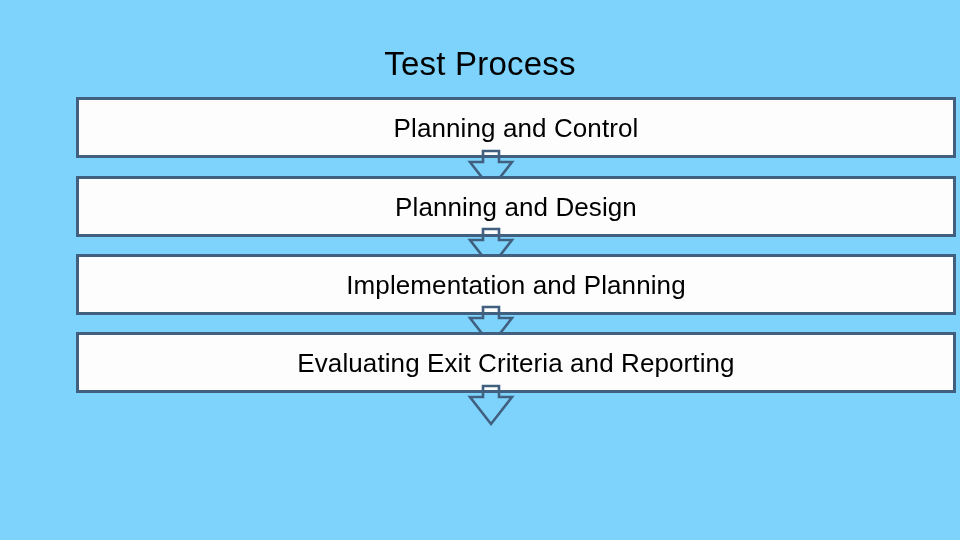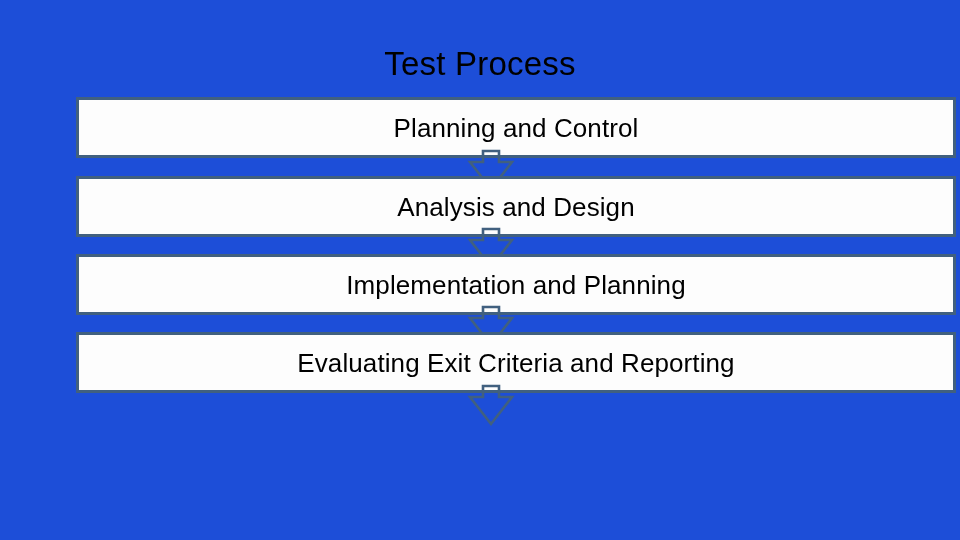--- a/index.html
+++ b/index.html
@@ -11,21 +11,21 @@
     height: 540px;
     background: #ffffff;
     font-family: "DejaVu Sans", "Liberation Sans", sans-serif;
     overflow: hidden;
   }
 
   #slide {
     position: relative;
     width: 960px;
     height: 540px;
-    background: #1d4ed8;
+    background: #7dd3fc;
   }
 
   
   .slide-title {
     position: absolute;
     left: 0;
     top: 42px;
     width: 960px;
     text-align: center;
     font-size: 33px;
@@ -95,21 +95,21 @@
     <span class="proc-label">Planning and Control</span>
   </div>
 
   <div class="arrow arrow-1">
     <svg viewBox="0 0 44 40" xmlns="http://www.w3.org/2000/svg">
       <polygon points="14,0 30,0 30,11 43,11 22,38 1,11 14,11" fill="none" stroke="#41607f" stroke-width="2.6" stroke-linejoin="miter"></polygon>
     </svg>
   </div>
 
   <div class="proc-box box-2">
-    <span class="proc-label">Analysis and Design</span>
+    <span class="proc-label">Planning and Design</span>
   </div>
 
   <div class="arrow arrow-2">
     <svg viewBox="0 0 44 40" xmlns="http://www.w3.org/2000/svg">
       <polygon points="14,0 30,0 30,11 43,11 22,38 1,11 14,11" fill="none" stroke="#41607f" stroke-width="2.6" stroke-linejoin="miter"></polygon>
     </svg>
   </div>
 
   <div class="proc-box box-3">
     <span class="proc-label">Implementation and Planning</span>

